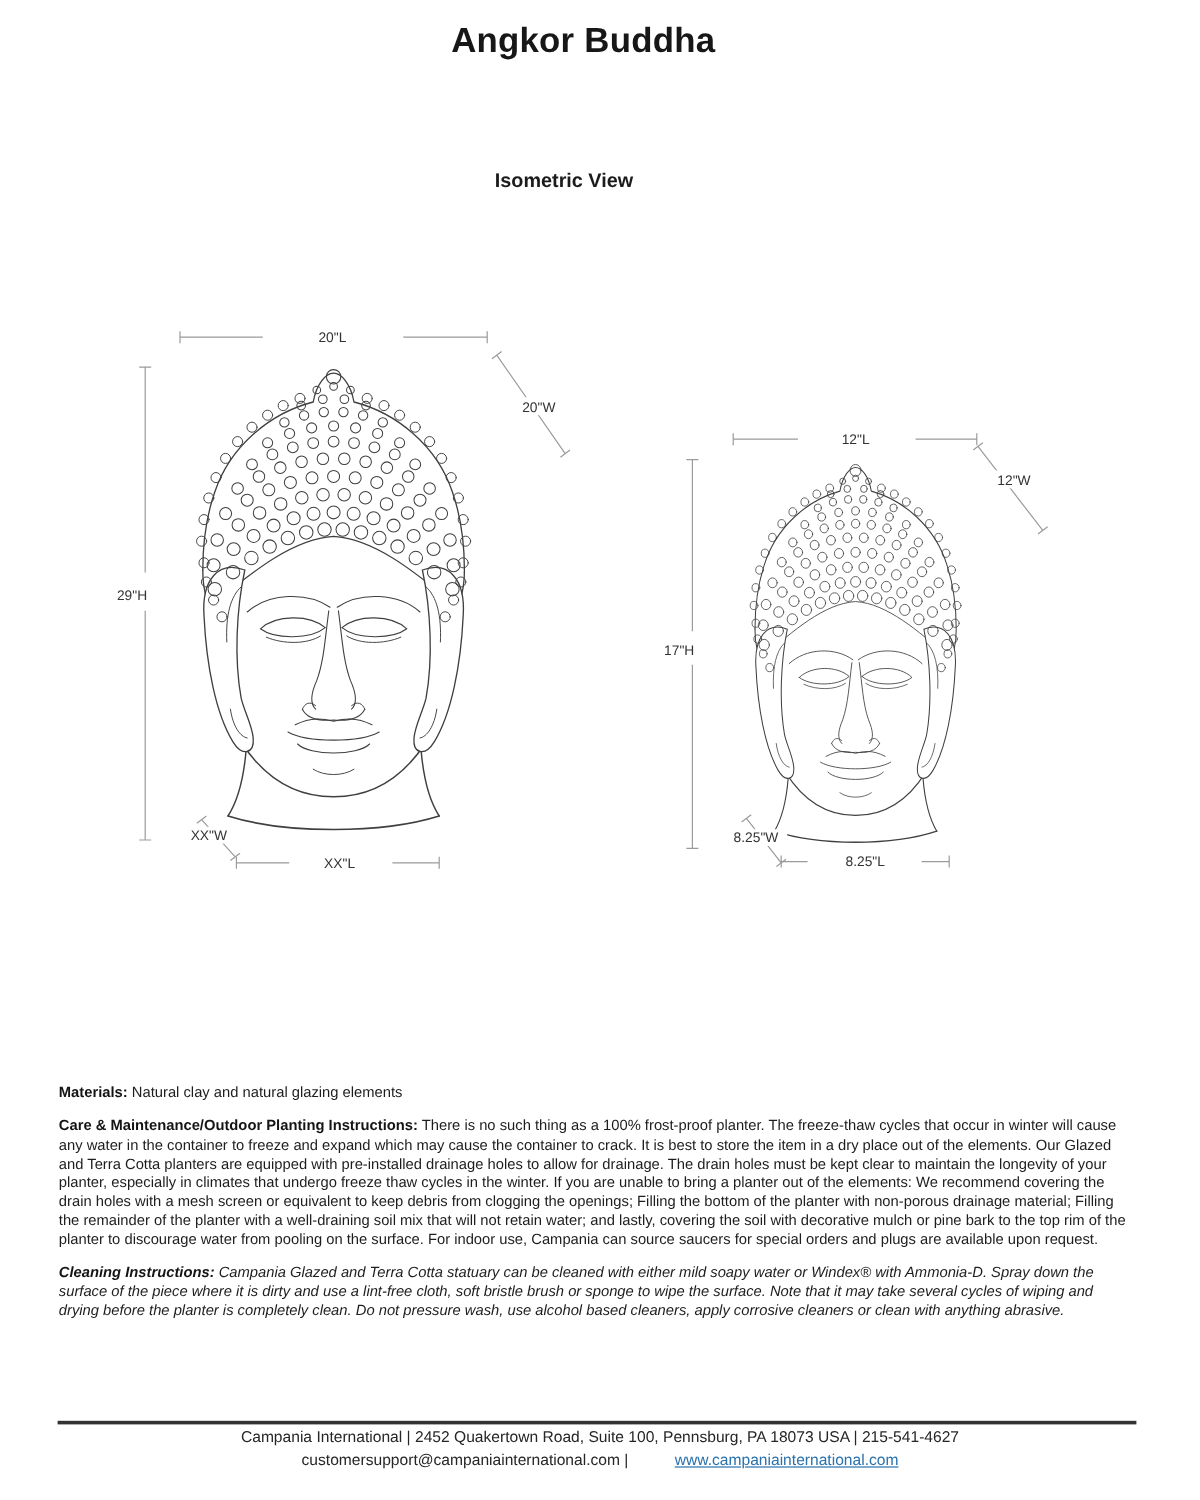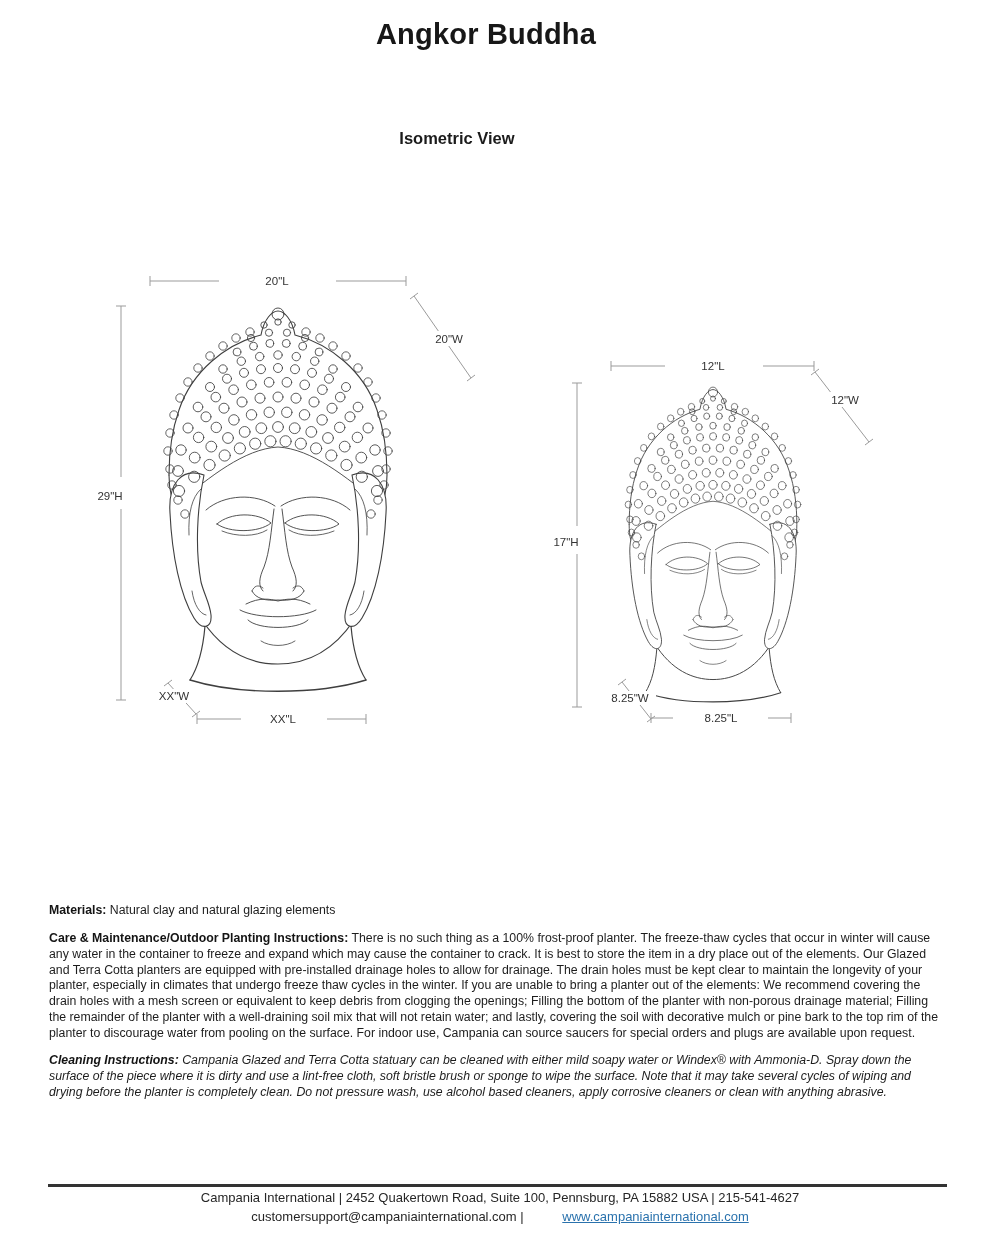--- a/index.html
+++ b/index.html
@@ -7,21 +7,21 @@
     width:1000px;height:1250px;background:#ffffff;position:relative;
     font-family:"Liberation Sans","DejaVu Sans",sans-serif;color:#1d1d1d;
     -webkit-font-smoothing:antialiased;
   }
   h1.title{
     position:absolute;top:18px;left:0;width:972px;text-align:center;
     font-size:29px;font-weight:700;color:#171717;margin:0;letter-spacing:.2px;
   }
   h2.viewlabel{
     position:absolute;top:126px;left:0;width:908px;text-align:center;
-    font-size:16.5px;font-weight:700;color:#1b1b1b;margin:3px;
+    font-size:16.5px;font-weight:700;color:#1b1b1b;margin:16px;
   }
   svg.buddha{position:absolute;overflow:visible;}
   svg.buddha.large{left:148px;top:303px;width:260px;height:392px;}
   svg.buddha.small{left:613px;top:383px;width:200px;height:322px;}
   svg.dims{position:absolute;left:0;top:250px;width:1000px;height:500px;pointer-events:none;}
   svg.dims line, svg.dims path{stroke:#9b9b9b;stroke-width:1;fill:none;}
   svg.dims text{fill:#333;font-size:11.5px;font-family:"Liberation Sans","DejaVu Sans",sans-serif;}
   svg.dims rect.bg{fill:#ffffff;stroke:none;}
   .para{
     position:absolute;left:48px;width:897px;margin:1px;
@@ -275,17 +275,17 @@
   <b>Care &amp; Maintenance/Outdoor Planting Instructions:</b><span> There is no such thing as a 100% frost-proof planter. The freeze-thaw cycles that occur in winter will cause any water in the container to freeze and expand which may cause the container to crack. It is best to store the item in a dry place out of the elements. Our Glazed and Terra Cotta planters are equipped with pre-installed drainage holes to allow for drainage. The drain holes must be kept clear to maintain the longevity of your planter, especially in climates that undergo freeze thaw cycles in the winter. If you are unable to bring a planter out of the elements: We recommend covering the drain holes with a mesh screen or equivalent to keep debris from clogging the openings; Filling the bottom of the planter with non-porous drainage material; Filling the remainder of the planter with a well-draining soil mix that will not retain water; and lastly, covering the soil with decorative mulch or pine bark to the top rim of the planter to discourage water from pooling on the surface. For indoor use, Campania can source saucers for special orders and plugs are available upon request.</span>
 </p>
 
 <p class="para cleaning">
   <b>Cleaning Instructions:</b><span> Campania Glazed and Terra Cotta statuary can be cleaned with either mild soapy water or Windex® with Ammonia-D. Spray down the surface of the piece where it is dirty and use a lint-free cloth, soft bristle brush or sponge to wipe the surface. Note that it may take several cycles of wiping and drying before the planter is completely clean. Do not pressure wash, use alcohol based cleaners, apply corrosive cleaners or clean with anything abrasive.</span>
 </p>
 
 <div class="footer-rule"></div>
 
 <div class="footer">
-  <div>Campania International | 2452 Quakertown Road, Suite 100, Pennsburg, PA 15882 USA | 215-541-4627</div>
+  <div>Campania International | 2452 Quakertown Road, Suite 100, Pennsburg, PA 18073 USA | 215-541-4627</div>
   <div>
     <span>customersupport@campaniainternational.com</span><span> | </span><a href="#">www.campaniainternational.com</a>
   </div>
 </div>
 
 </body></html>

